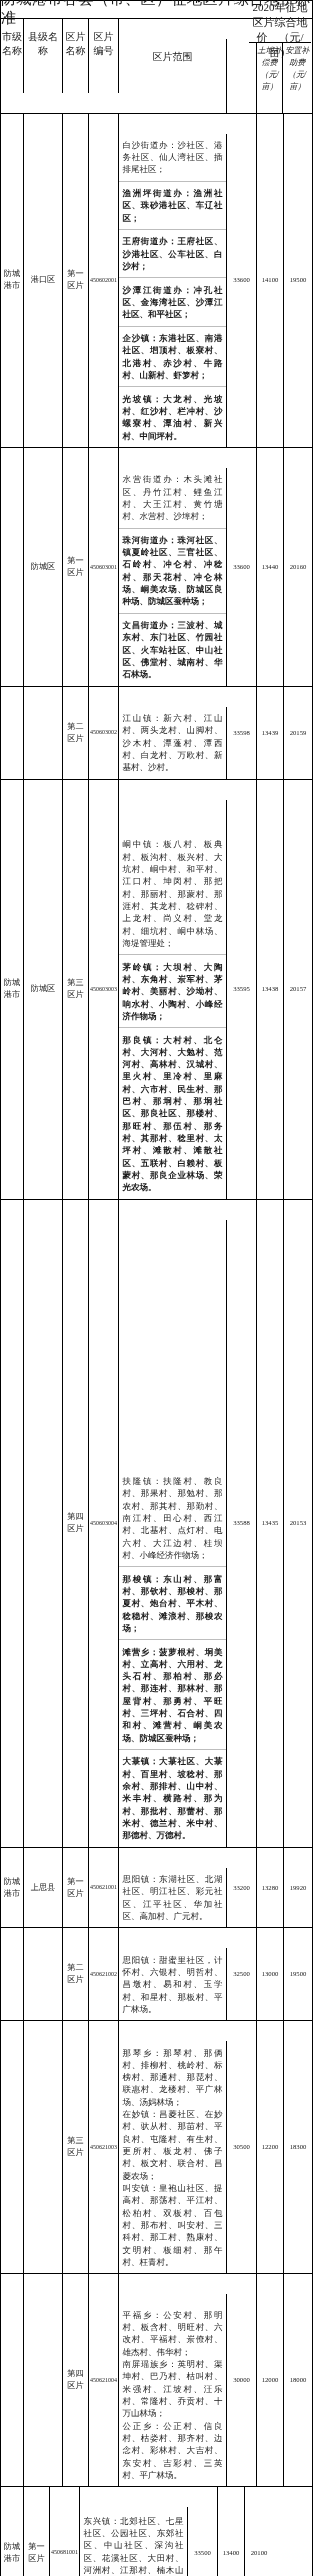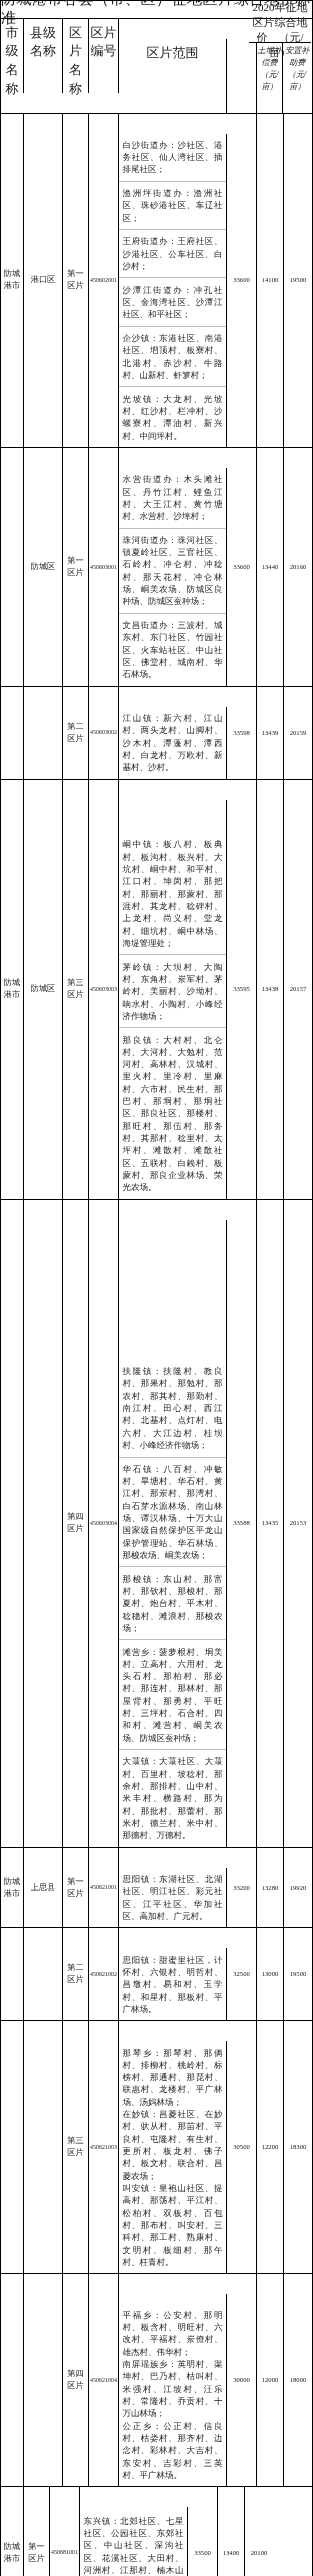--- a/index.html
+++ b/index.html
@@ -1,22 +1,22 @@
 <!DOCTYPE html>
 <html style="font-size:8.2px"><head>
 <meta charset="utf-8">
 <style>
   html,body{margin:0;padding:0;background:#ffffff;}
   body{font-family:"Liberation Serif","DejaVu Serif",serif;color:#1a1a1a;}
   .page{position:relative;width:313px;box-sizing:border-box;border:1.5px solid #000;background:#fff;}
   .title-row{box-sizing:border-box;height:16.5px;display:flex;align-items:center;justify-content:center;
     font-weight:normal;font-size:15px;letter-spacing:0.5px;}
   .header{display:flex;border-top:1.5px solid #000;}
-  .hcell{box-sizing:border-box;border-right:1.5px solid #000;padding-top:5px;text-align:center;
-    font-size:13px;line-height:1.45;height:74px;}
+  .hcell{box-sizing:border-box;border-right:1.5px solid #000;padding-top:11px;text-align:center;
+    font-size:10px;line-height:1.45;height:74px;}
   .w-city{width:23px;}
   .w-county{width:39px;}
   .w-zone{width:26px;}
   .w-code{width:30px;}
   .w-scope{width:108px;margin-top:20px;}
   .w-price{width:30px;}
   .w-land{width:27px;}
   .w-help{width:28px;}
   .hgroup{box-sizing:border-box;width:84px;display:flex;flex-direction:column;}
   .hgroup-top{box-sizing:border-box;height:24px;border-bottom:1.5px solid #000;display:flex;
@@ -24,21 +24,21 @@
   .hgroup-bottom{display:flex;flex:1;}
   .hcell2{box-sizing:border-box;border-right:1.5px solid #000;text-align:center;font-size:8px;
     line-height:1.5;padding-top:2.1px;font-style:italic;}
   .hcell2.last{border-right:none;}
   .row{display:flex;border-top:1.5px solid #000;}
   .cell{box-sizing:border-box;border-right:1.5px solid #000;display:flex;align-items:center;
     justify-content:center;text-align:center;font-size:8.2px;line-height:1.45;padding:1px 0.5px;}
   .cell.last{border-right:none;}
   .cell-scope{flex-direction:column;align-items:stretch;justify-content:flex-end;padding:0;}
   .scope-p{padding:5.2px 3.6px;font-size:8.5px;line-height:1.45;text-align:justify;white-space:pre-line;}
-  .seps .scope-p + .scope-p{border-top:0.5px solid #bdbdbd;}
+  .seps .scope-p + .scope-p{border-top:0.5px solid #bdbdbd;font-weight:bold;}
   .cell-code{font-size:6px;white-space:nowrap;}
   .cell-num{font-size:6.7px;}
 </style>
 </head>
 <body>
 
 <div class="page">
 
   <div class="title-row">防城港市各县（市、区）征地区片综合地价标准</div>
 
@@ -116,21 +116,20 @@
         <div class="cell w-land cell-num">13438</div>
         <div class="cell w-help cell-num last">20157</div>
       </div>
       <div class="row" style="min-height: 647px;">
         <div class="cell w-city"></div>
         <div class="cell w-county"></div>
         <div class="cell w-zone">第四区片</div>
         <div class="cell w-code cell-code">450603004</div>
         <div class="cell w-scope cell-scope seps">
           <div class="scope-p">扶隆镇：扶隆村、教良村、那果村、那勉村、那农村、那其村、那勤村、南江村、田心村、西江村、北基村、点灯村、电六村、大江边村、桂坝村、小峰经济作物场；</div>
-          <div class="scope-p">华石镇：八百村、冲敏村、旱塘村、华石村、黄江村、那岽村、那湾村、白石芽水源林场、南山林场、谭汉林场、十万大山国家级自然保护区平龙山保护管理站、华石林场、那梭农场、峒美农场；</div>
           <div class="scope-p">那梭镇：东山村、那富村、那钦村、那梭村、那夏村、炮台村、平木村、稔稳村、滩浪村、那梭农场；</div>
           <div class="scope-p">滩营乡：菠萝根村、垌美村、立高村、六用村、龙头石村、那柏村、那必村、那连村、那林村、那屋背村、那勇村、平旺村、三坪村、石合村、四和村、滩营村、峒美农场、防城区蚕种场；</div>
           <div class="scope-p">大菉镇：大菉社区、大菉村、百里村、坡稔村、那余村、那排村、山中村、米丰村、横路村、那为村、那批村、那蕾村、那米村、德兰村、米中村、那德村、万德村。</div>
         </div>
         <div class="cell w-price cell-num">33588</div>
         <div class="cell w-land cell-num">13435</div>
         <div class="cell w-help cell-num last">20153</div>
       </div>
       <div class="row" style="min-height: 72px;">
         <div class="cell w-city">防城港市</div>

